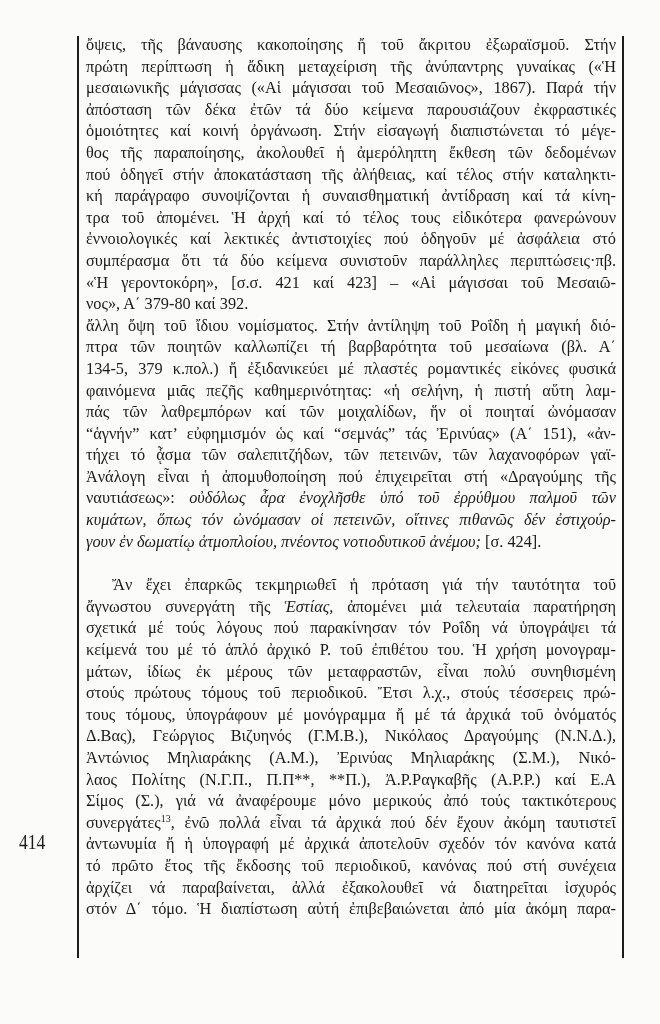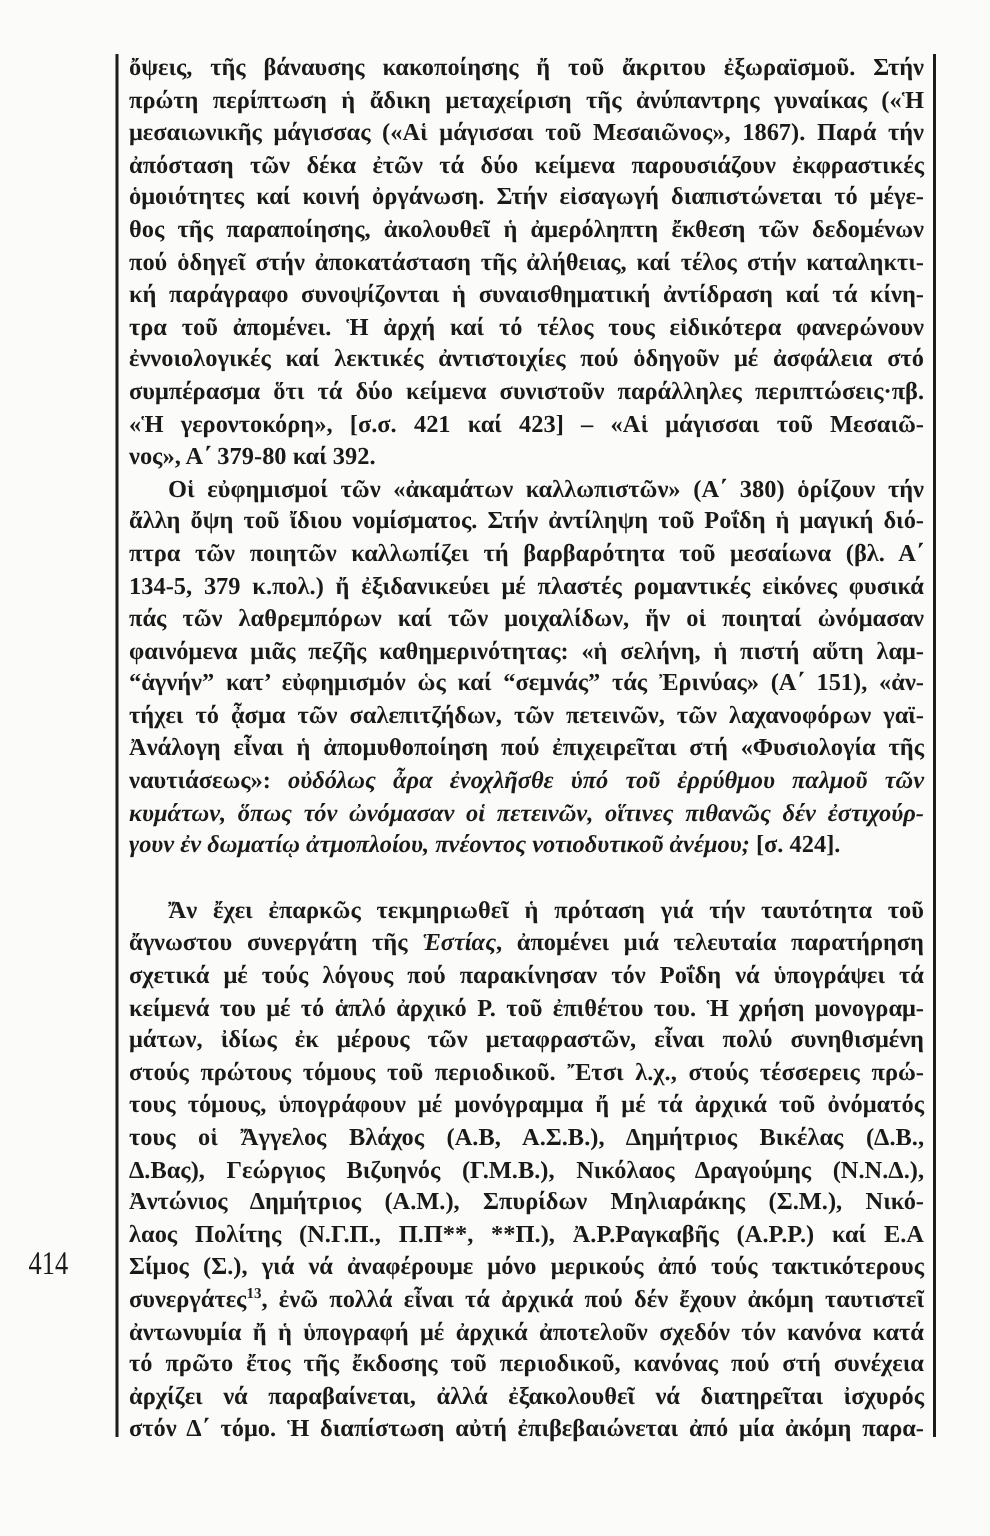--- a/index.html
+++ b/index.html
@@ -19,21 +19,20 @@
   .text-block {
     position: absolute; left: 86px; top: 34px; width: 530px;
   }
   .line {
     display: block;
     height: 21.6px; line-height: 21.6px;
     font-size: 16.3px;
     white-space: nowrap;
     text-align: justify;
     text-align-last: justify;
-    font-weight: bold;
   }
   .line.last { text-align-last: left; }
   .line.indent { padding-left: 26px; }
   .gap { height: 22px; }
   em { font-style: italic; }
   sup { font-size: 10px; line-height: 0; vertical-align: 6px; }
   .page-number {
     position: absolute; left: 19px; top: 830px;
     font-size: 22px; line-height: 24px;
     transform: scaleX(0.8); transform-origin: left;
@@ -60,47 +59,45 @@
     <span class="line">πού ὁδηγεῖ στήν ἀποκατάσταση τῆς ἀλήθειας, καί τέλος στήν καταληκτι-</span>
     <span class="line">κή παράγραφο συνοψίζονται ἡ συναισθηματική ἀντίδραση καί τά κίνη-</span>
     <span class="line">τρα τοῦ ἀπομένει. Ἡ ἀρχή καί τό τέλος τους εἰδικότερα φανερώνουν</span>
     <span class="line">ἐννοιολογικές καί λεκτικές ἀντιστοιχίες πού ὁδηγοῦν μέ ἀσφάλεια στό</span>
     <span class="line">συμπέρασμα ὅτι τά δύο κείμενα συνιστοῦν παράλληλες περιπτώσεις·πβ.</span>
     <span class="line">«Ἡ γεροντοκόρη», [σ.σ. 421 καί 423]   – «Αἱ μάγισσαι τοῦ Μεσαιῶ-</span>
     <span class="line last">νος», Α΄ 379-80 καί 392.</span>
   </div>
 
   <div>
-    <span class="line indent">Οἱ εὐφημισμοί τῶν «ἀκαμάτων καλλωπιστῶν» (Α΄ 380) ὁρίζουν τήν</span>
     <span class="line">ἄλλη ὄψη τοῦ ἴδιου νομίσματος. Στήν ἀντίληψη τοῦ Ροΐδη ἡ μαγική διό-</span>
     <span class="line">πτρα τῶν ποιητῶν καλλωπίζει τή βαρβαρότητα τοῦ μεσαίωνα (βλ. Α΄</span>
     <span class="line">134-5, 379 κ.πολ.) ἤ ἐξιδανικεύει μέ πλαστές ρομαντικές εἰκόνες φυσικά</span>
+    <span class="line">φαινόμενα μιᾶς πεζῆς καθημερινότητας: «ἡ σελήνη, ἡ πιστή αὕτη λαμ-</span>
     <span class="line">πάς τῶν λαθρεμπόρων καί τῶν μοιχαλίδων, ἥν οἱ ποιηταί ὠνόμασαν</span>
-    <span class="line">φαινόμενα μιᾶς πεζῆς καθημερινότητας: «ἡ σελήνη, ἡ πιστή αὕτη λαμ-</span>
     <span class="line">“ἁγνήν” κατ’ εὐφημισμόν ὡς καί “σεμνάς” τάς Ἐρινύας» (Α΄ 151), «ἀν-</span>
     <span class="line">τήχει τό ᾆσμα τῶν σαλεπιτζήδων, τῶν πετεινῶν, τῶν λαχανοφόρων γαϊ-</span>
-    <span class="line">Ἀνάλογη εἶναι ἡ ἀπομυθοποίηση πού ἐπιχειρεῖται στή «Φυσιολογία τῆς</span>
+    <span class="line">Ἀνάλογη εἶναι ἡ ἀπομυθοποίηση πού ἐπιχειρεῖται στή «Δραγούμης τῆς</span>
     <span class="line"><span>ναυτιάσεως»: </span><em>οὐδόλως ἆρα ἐνοχλῆσθε ὑπό τοῦ ἐρρύθμου παλμοῦ τῶν</em></span>
     <span class="line"><em>κυμάτων, ὅπως τόν ὠνόμασαν οἱ πετεινῶν, οἵτινες πιθανῶς δέν ἐστιχούρ-</em></span>
     <span class="line last"><em>γουν ἐν δωματίῳ ἀτμοπλοίου, πνέοντος νοτιοδυτικοῦ ἀνέμου;</em><span> [σ. 424].</span></span>
   </div>
 
   <div class="gap"></div>
 
   <div>
     <span class="line indent">Ἄν ἔχει ἐπαρκῶς τεκμηριωθεῖ ἡ πρόταση γιά τήν ταυτότητα τοῦ</span>
     <span class="line"><span>ἄγνωστου συνεργάτη τῆς </span><em>Ἑστίας</em><span>, ἀπομένει μιά τελευταία παρατήρηση</span></span>
     <span class="line">σχετικά μέ τούς λόγους πού παρακίνησαν τόν Ροΐδη νά ὑπογράψει τά</span>
     <span class="line">κείμενά του μέ τό ἁπλό ἀρχικό Ρ. τοῦ ἐπιθέτου του. Ἡ χρήση μονογραμ-</span>
     <span class="line">μάτων, ἰδίως ἐκ μέρους τῶν μεταφραστῶν, εἶναι πολύ συνηθισμένη</span>
     <span class="line">στούς πρώτους τόμους τοῦ περιοδικοῦ. Ἔτσι λ.χ., στούς τέσσερεις πρώ-</span>
     <span class="line">τους τόμους, ὑπογράφουν μέ μονόγραμμα ἤ μέ τά ἀρχικά τοῦ ὀνόματός</span>
-    <span class="line">τους οἱ Ἄγγελος Βλάχος (Α.Β, Α.Σ.Β.), Δημήτριος Βικέλας (Δ.Β.,</span>
     <span class="line">Δ.Βας), Γεώργιος Βιζυηνός (Γ.Μ.Β.), Νικόλαος Δραγούμης (Ν.Ν.Δ.),</span>
-    <span class="line">Ἀντώνιος Δημήτριος (Α.Μ.), Σπυρίδων Μηλιαράκης (Σ.Μ.), Νικό-</span>
+    <span class="line">Ἀντώνιος Μηλιαράκης (Α.Μ.), Ἐρινύας Μηλιαράκης (Σ.Μ.), Νικό-</span>
     <span class="line">λαος Πολίτης (Ν.Γ.Π., Π.Π**, **Π.), Ἀ.Ρ.Ραγκαβῆς (Α.Ρ.Ρ.) καί Ε.Α</span>
     <span class="line">Σίμος (Σ.),  γιά νά ἀναφέρουμε μόνο μερικούς ἀπό τούς τακτικότερους</span>
     <span class="line"><span>συνεργάτες</span><sup>13</sup><span>, ἐνῶ πολλά εἶναι τά ἀρχικά πού δέν ἔχουν ἀκόμη ταυτιστεῖ</span></span>
     <span class="line">ἀντωνυμία ἤ ἡ ὑπογραφή μέ ἀρχικά ἀποτελοῦν σχεδόν τόν κανόνα κατά</span>
     <span class="line">τό πρῶτο ἔτος τῆς ἔκδοσης τοῦ περιοδικοῦ, κανόνας πού στή συνέχεια</span>
     <span class="line">ἀρχίζει νά παραβαίνεται, ἀλλά ἐξακολουθεῖ νά διατηρεῖται ἰσχυρός</span>
     <span class="line">στόν Δ΄ τόμο. Ἡ διαπίστωση αὐτή ἐπιβεβαιώνεται ἀπό μία ἀκόμη παρα-</span>
   </div>
 </div>
 

